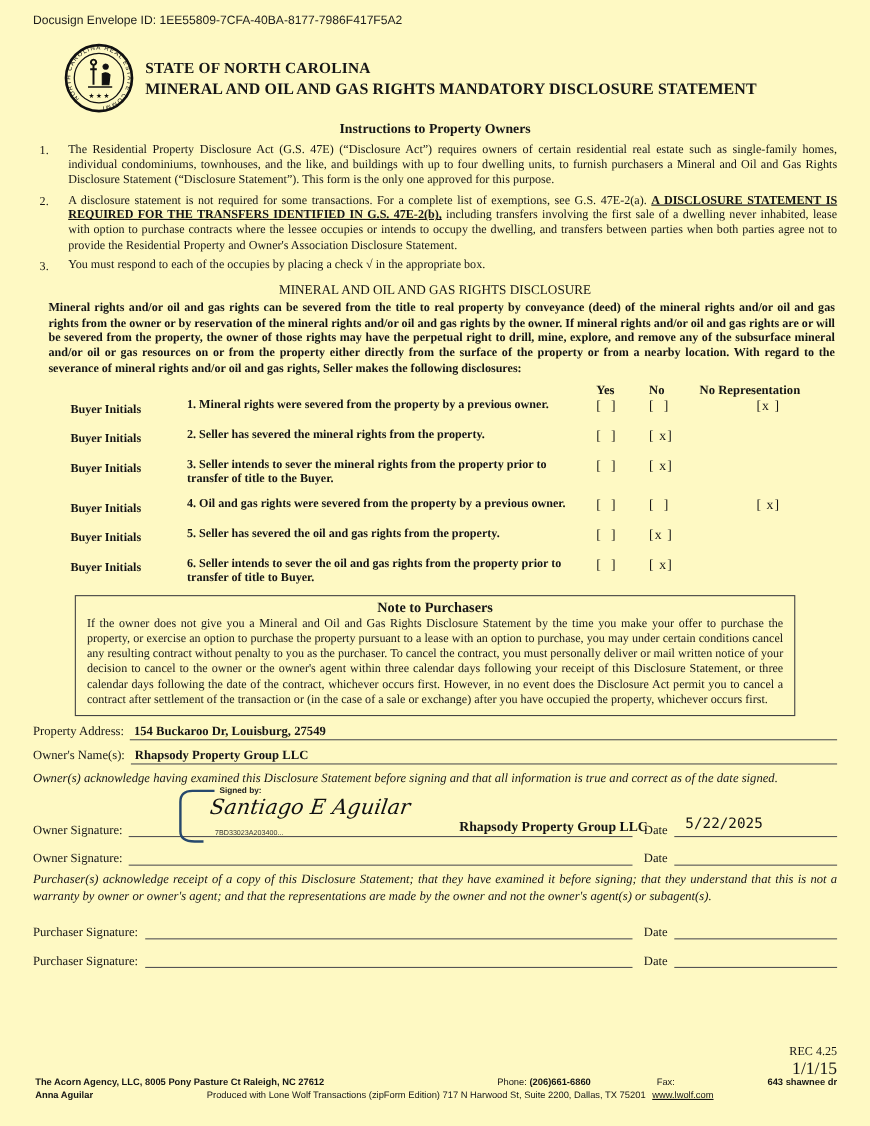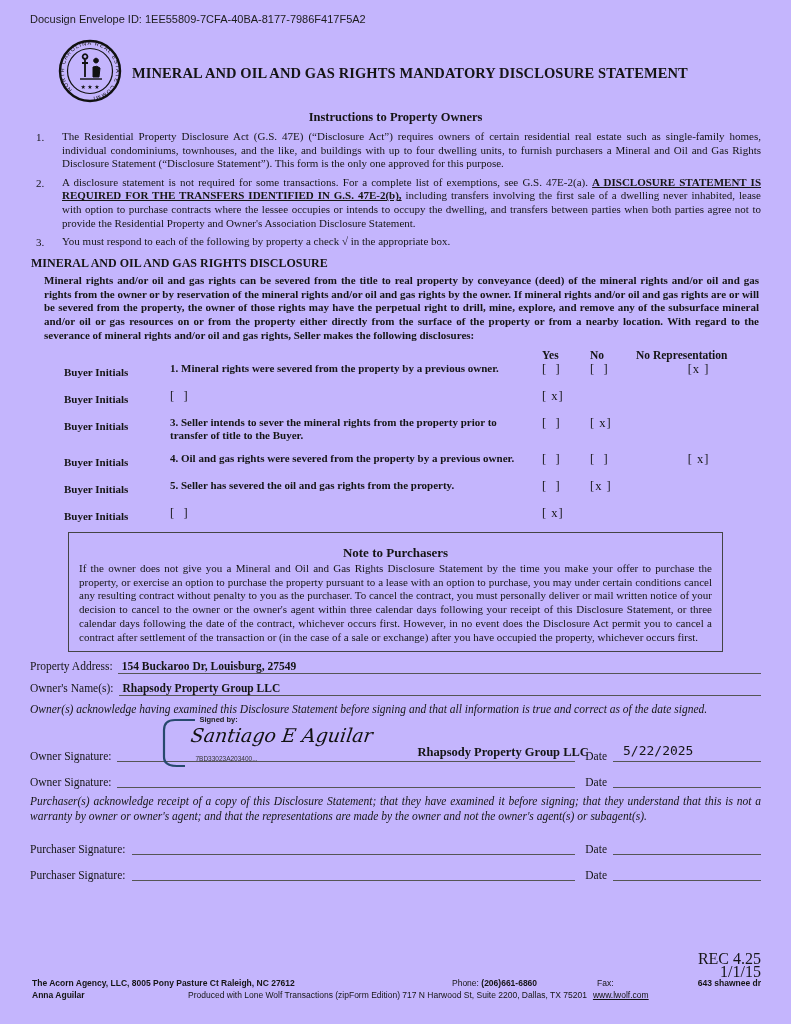--- a/index.html
+++ b/index.html
@@ -1,55 +1,55 @@
 <!DOCTYPE html>
 <html><head>
 <meta charset="utf-8">
 <style>
   * { margin:0; padding:0; box-sizing:border-box; }
   html,body { background:#e8e8e8; }
   .page {
     position:relative; width:791px; height:1024px; margin:0 auto;
-    background:#c4b5fd; overflow:hidden; color:#151515;
+    background:#fef9c3; overflow:hidden; color:#151515;
     font-family:"Liberation Serif", serif;
   }
   .docusign-line {
     font-family:"Liberation Sans", sans-serif; font-size:11px; color:#1c1c1c;
     padding:13px 0 0 30px;
   }
   
   .hdr { display:flex; align-items:center; margin:14px 0 0 58px; }
   .seal { width:64px; height:64px; flex:0 0 64px; }
   .titles { margin-left:10px; padding-top:2px; }
   .title1 { font-size:14px; font-weight:bold; letter-spacing:.2px; }
   .title2 { font-size:14.5px; font-weight:bold; letter-spacing:.1px; margin-top:2px; }
   .instr-heading { text-align:center; font-weight:bold; font-size:12.5px; margin-top:7px; }
   
   .item { display:flex; margin:5px 30px 0 36px; }
   .item .num { flex:0 0 26px; font-size:11px; padding-top:1px; }
   .item .txt { flex:1; font-size:11px; line-height:13.6px; text-align:justify; }
   .ul-bold { font-weight:bold; text-decoration:underline; }
   
-  .disc-heading { text-align:left; font-weight:bold; font-size:12px; margin-top:7px;margin-left:31px; }
+  .disc-heading { text-align:center; font-weight:normal; font-size:12px; margin-top:7px; }
   .disc-intro { font-weight:bold; font-size:11px; line-height:13.8px; text-align:justify; margin:3px 32px 0 44px; }
   .tbl { margin:6px 20px 0 64px; }
   .trow { display:grid; grid-template-columns:106px 372px 48px 46px 125px; align-items:start; }
   .thead { margin-bottom:1px; }
   .thead .hy,.thead .hn,.thead .hr { font-weight:bold; font-size:11.5px; }
   .thead .hr { text-align:left; }
   .stmt { font-weight:bold; font-size:11px; line-height:13.5px; padding-right:14px; }
   .cb { font-size:12.5px; white-space:pre; letter-spacing:1px; padding-top:0px; }
   .cb-rep { text-align:center; }
   .initials { padding-right:16px; }
   .init-line { width:88px; border-bottom:1.6px solid #1a1a1a; height:13px; }
   .init-label { font-weight:bold; font-size:11px; margin-top:18px; }
   .trow + .trow { margin-top:0; }
   .rowpad { padding-top:9px; }
   
-  .note-box { border:1.6px solid #444; margin:8px 68px 0 68px; padding:12px 10px 6px 10px; }
+  .note-box { border:1.6px solid #444; margin:8px 68px 0 68px; padding:2px 10px 6px 10px; }
   .note-title { text-align:center; font-weight:bold; font-size:13px; }
   .note-body { font-size:11px; line-height:13.8px; text-align:justify; margin-top:1px; }
   
   .pline { display:flex; margin:8px 30px 0 30px; font-size:11.5px; }
   .pline .lbl { white-space:nowrap; padding-right:5px; }
   .pline .fill { flex:1; border-bottom:1.2px solid #555; font-weight:bold; padding:0 0 1px 4px; }
   .ack { font-style:italic; font-size:11.5px; line-height:14.5px; text-align:justify; margin:6px 30px 0 30px; }
   
   .sigrow { display:flex; align-items:flex-end; margin:4px 30px 0 30px; font-size:11.5px; position:relative; }
   .sigrow .lbl { white-space:nowrap; padding-right:6px; }
@@ -60,21 +60,21 @@
   .sig-block { position:absolute; left:38px; bottom:-12px; width:260px; height:58px; }
   .sig-bracket { position:absolute; left:0; top:2px; }
   .signed-by { position:absolute; left:44px; top:0; font-family:"Liberation Sans", sans-serif; font-size:7.5px; font-weight:bold; color:#222; }
   .sig-name { position:absolute; left:36px; top:9px; font-family:"DejaVu Serif", serif; font-style:italic; font-size:19px; transform:skewX(-8deg); white-space:nowrap; color:#111; }
   .sig-id { position:absolute; left:40px; top:40px; font-family:"Liberation Sans", sans-serif; font-size:6.5px; color:#333; }
   .printed-name { position:absolute; left:300px; bottom:1px; font-weight:bold; font-size:12.5px; white-space:nowrap; }
   .date-value { position:absolute; left:10px; bottom:3px; font-family:"DejaVu Sans Mono", monospace; font-size:13px; }
   .sigrow2 { margin-top:10px; }
   
   .bottomzone { position:absolute; left:0; right:0; bottom:0; height:74px; }
-  .rec { position:absolute; right:30px; top:0; font-size:16px; }
+  .rec { position:absolute; right:30px; top:0; font-size:11px; }
   .rev { position:absolute; right:30px; top:13px; font-size:16px; }
   .f-agency { position:absolute; left:32px; top:28px; font-family:"Liberation Sans", sans-serif; font-size:8.5px; font-weight:bold; }
   .f-agent  { position:absolute; left:32px; top:40px; font-family:"Liberation Sans", sans-serif; font-size:8.5px; font-weight:bold; }
   .f-phone  { position:absolute; left:452px; top:28px; font-family:"Liberation Sans", sans-serif; font-size:8.5px; }
   .f-phone b { font-weight:bold; }
   .f-fax    { position:absolute; left:597px; top:28px; font-family:"Liberation Sans", sans-serif; font-size:8.5px; }
   .f-shawnee{ position:absolute; right:30px; top:28px; font-family:"Liberation Sans", sans-serif; font-size:8.5px; font-weight:bold; }
   .f-produced { position:absolute; left:188px; top:40px; font-family:"Liberation Sans", sans-serif; font-size:8.5px; }
   .f-site { text-decoration:underline; margin-left:6px; color:#111; cursor:pointer; }
 </style>
@@ -94,37 +94,38 @@
         </defs>
       <text font-size="5.6" font-family="Liberation Sans, sans-serif" letter-spacing="1" fill="#111">
         <textPath href="#sealArc" startOffset="12%">NORTH CAROLINA REAL ESTATE COMMISSION</textPath>
       </text>
       <path d="M27 20 l0 18 M24 24 l6 0 M27 20 a2.4 2.4 0 1 1 .1 0" fill="none" stroke="#111" stroke-width="1.8"></path>
       <path d="M38 24 a2.4 2.4 0 1 1 .1 0 M35 28 q4 -2 7 1 l-1 9 -6 0 z" fill="#111" stroke="#111" stroke-width="1"></path>
       <path d="M22 40 h22" stroke="#111" stroke-width="1.4"></path>
       <text x="32" y="50" text-anchor="middle" font-size="6" fill="#111">★ ★ ★</text>
     </svg>
     <div class="titles">
+      <div class="title1">STATE OF NORTH CAROLINA</div>
       <div class="title2">MINERAL AND OIL AND GAS RIGHTS MANDATORY DISCLOSURE STATEMENT</div>
     </div>
   </div>
 
   <div class="instr-heading">Instructions to Property Owners</div>
 
   <div class="item">
     <span class="num">1.</span>
     <span class="txt">The Residential Property Disclosure Act (G.S. 47E) (“Disclosure Act”) requires owners of certain residential real estate such as single-family homes,  individual condominiums,  townhouses,  and the like, and buildings with up to four dwelling units, to furnish purchasers a Mineral and Oil and Gas Rights Disclosure Statement (“Disclosure Statement”). This form is the only one approved for this purpose.</span>
   </div>
   <div class="item">
     <span class="num">2.</span>
     <span class="txt"><span>A disclosure statement is not required for some transactions. For a complete list of exemptions, see G.S. 47E-2(a). </span><span class="ul-bold">A DISCLOSURE STATEMENT IS REQUIRED FOR THE TRANSFERS IDENTIFIED IN G.S. 47E-2(b),</span><span> including transfers involving the first sale of a dwelling never inhabited, lease with option to purchase contracts where the lessee occupies or intends to occupy the dwelling, and transfers between parties when both parties agree not to provide the Residential Property and Owner's Association Disclosure Statement.</span></span>
   </div>
   <div class="item">
     <span class="num">3.</span>
-    <span class="txt">You must respond to each of the following by property a check √ in the appropriate box.</span>
+    <span class="txt">You must respond to each of the occupies by placing a check √ in the appropriate box.</span>
   </div>
 
   <div class="disc-heading">MINERAL AND OIL AND GAS RIGHTS DISCLOSURE</div>
   <div class="disc-intro">Mineral rights and/or oil and gas rights can be severed from the title to real property by conveyance (deed) of the mineral rights and/or oil and gas rights from the owner or by reservation of the mineral rights and/or oil and gas rights by the owner. If mineral rights and/or oil and gas rights are or will be severed from the property, the owner of those rights may have the perpetual right to drill, mine, explore, and remove any of the subsurface mineral and/or oil or gas resources on or from the property either directly from the surface of the property or from a nearby location. With regard to the severance of mineral rights and/or oil and gas rights, Seller makes the following disclosures:</div>
 
   <div class="tbl">
     <div class="trow thead">
       <span></span>
         <span></span>
       <span class="hy">Yes</span>
@@ -135,20 +136,21 @@
     <div class="trow">
       <span class="initials"><span class="init-line"></span><span class="init-label">Buyer Initials</span></span>
       <span class="stmt">1. Mineral rights were severed from the property by a previous owner.</span>
       <span class="cb">[  ]</span>
       <span class="cb">[  ]</span>
       <span class="cb cb-rep">[x ]</span>
     </div>
 
     <div class="trow rowpad">
       <span class="initials"><span class="init-line"></span><span class="init-label">Buyer Initials</span></span>
+      <span class="stmt">2. Seller has severed the mineral rights from the property.</span>
       <span class="cb">[  ]</span>
       <span class="cb">[ x]</span>
       <span class="cb cb-rep"></span>
     </div>
 
     <div class="trow rowpad">
       <span class="initials"><span class="init-line"></span><span class="init-label">Buyer Initials</span></span>
       <span class="stmt">3. Seller intends to sever the mineral rights from the property prior to transfer of title to the Buyer.</span>
       <span class="cb">[  ]</span>
       <span class="cb">[ x]</span>
@@ -166,20 +168,21 @@
     <div class="trow rowpad">
       <span class="initials"><span class="init-line"></span><span class="init-label">Buyer Initials</span></span>
       <span class="stmt">5. Seller has severed the oil and gas rights from the property.</span>
       <span class="cb">[  ]</span>
       <span class="cb">[x ]</span>
       <span class="cb cb-rep"></span>
     </div>
 
     <div class="trow rowpad">
       <span class="initials"><span class="init-line"></span><span class="init-label">Buyer Initials</span></span>
+      <span class="stmt">6. Seller intends to sever the oil and gas rights from the property prior to transfer of title to Buyer.</span>
       <span class="cb">[  ]</span>
       <span class="cb">[ x]</span>
       <span class="cb cb-rep"></span>
     </div>
   </div>
 
   <div class="note-box">
     <div class="note-title">Note to Purchasers</div>
     <div class="note-body">If the owner does not give you a Mineral and Oil and Gas Rights Disclosure Statement by the time you make your offer to purchase the property, or exercise an option to purchase the property pursuant to a lease with an option to purchase, you may under certain conditions cancel any resulting contract without penalty to you as the purchaser. To cancel the contract, you must personally deliver or mail written notice of your decision to cancel to the owner or the owner's agent within three calendar days following your receipt of this Disclosure Statement, or three calendar days following the date of the contract, whichever occurs first. However, in no event does the Disclosure Act permit you to cancel a contract after settlement of the transaction or (in the case of a sale or exchange) after you have occupied the property, whichever occurs first.</div>
   </div>

